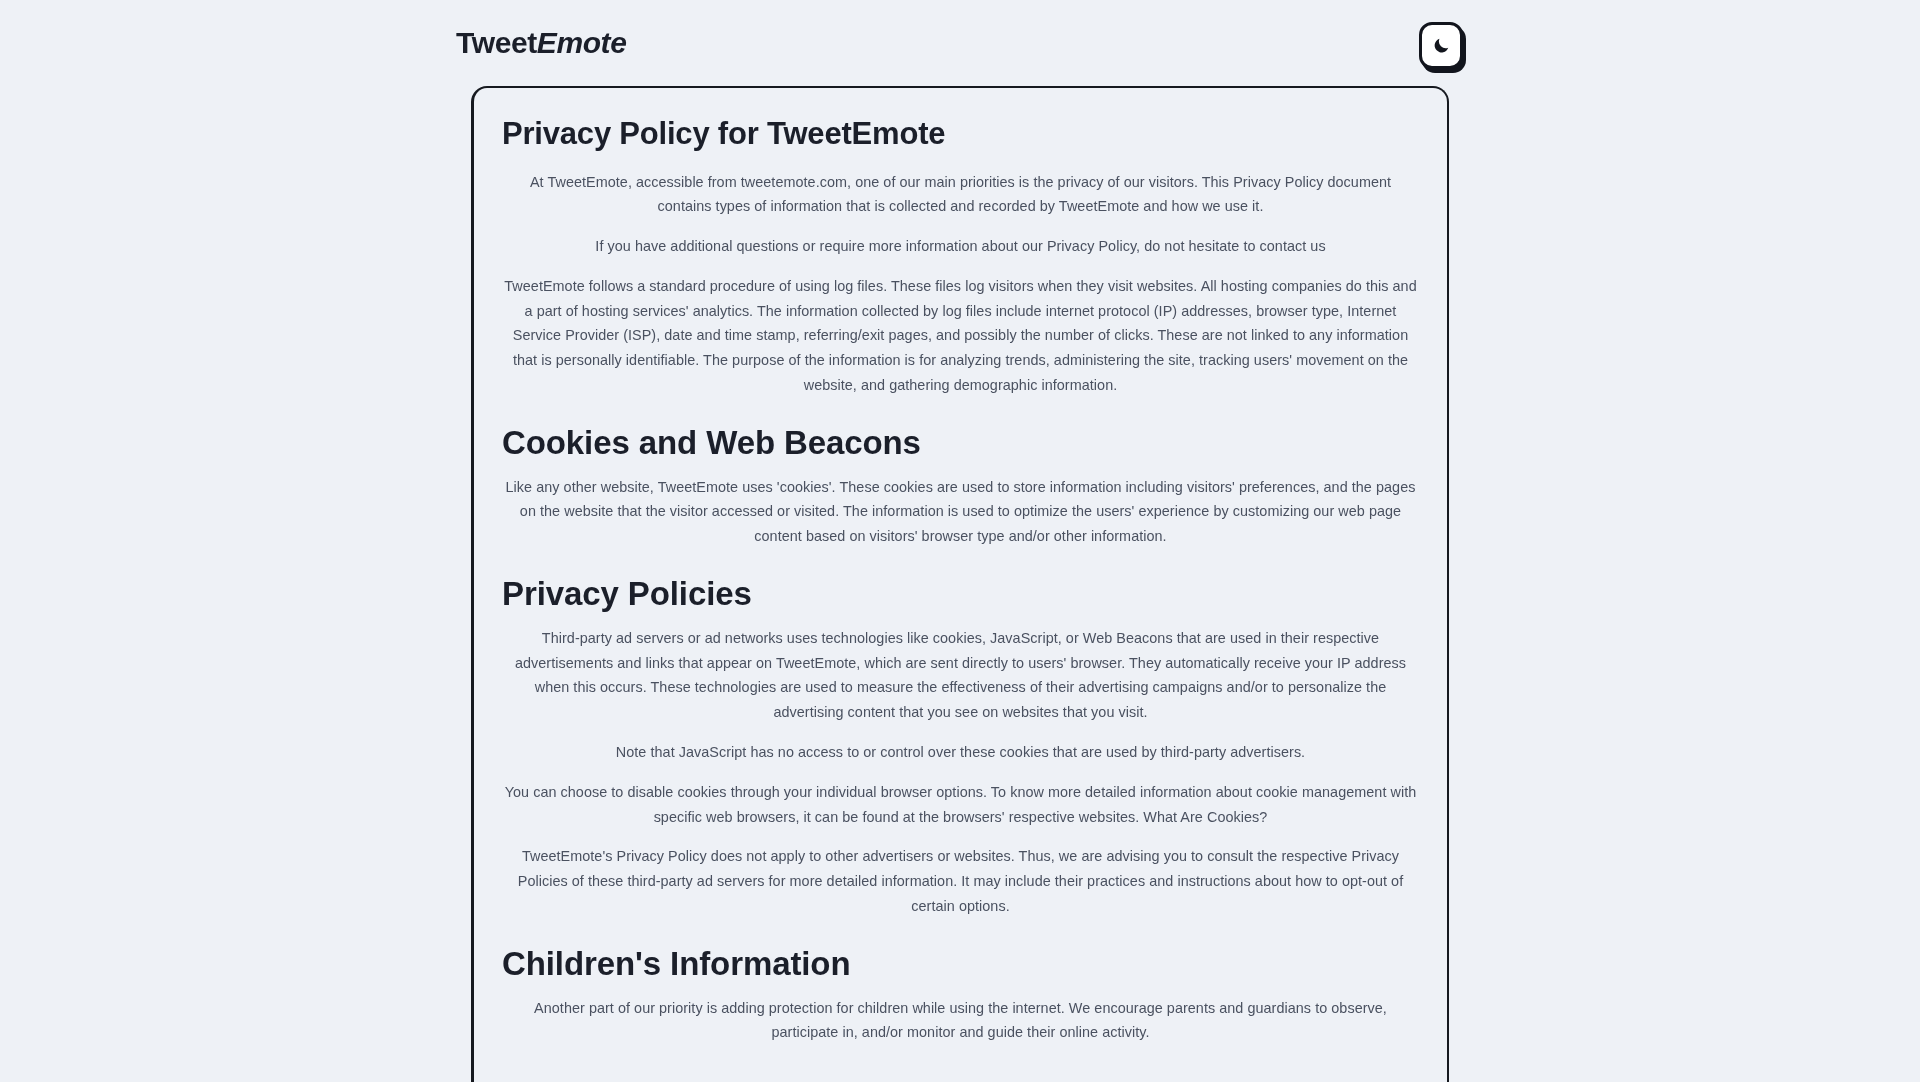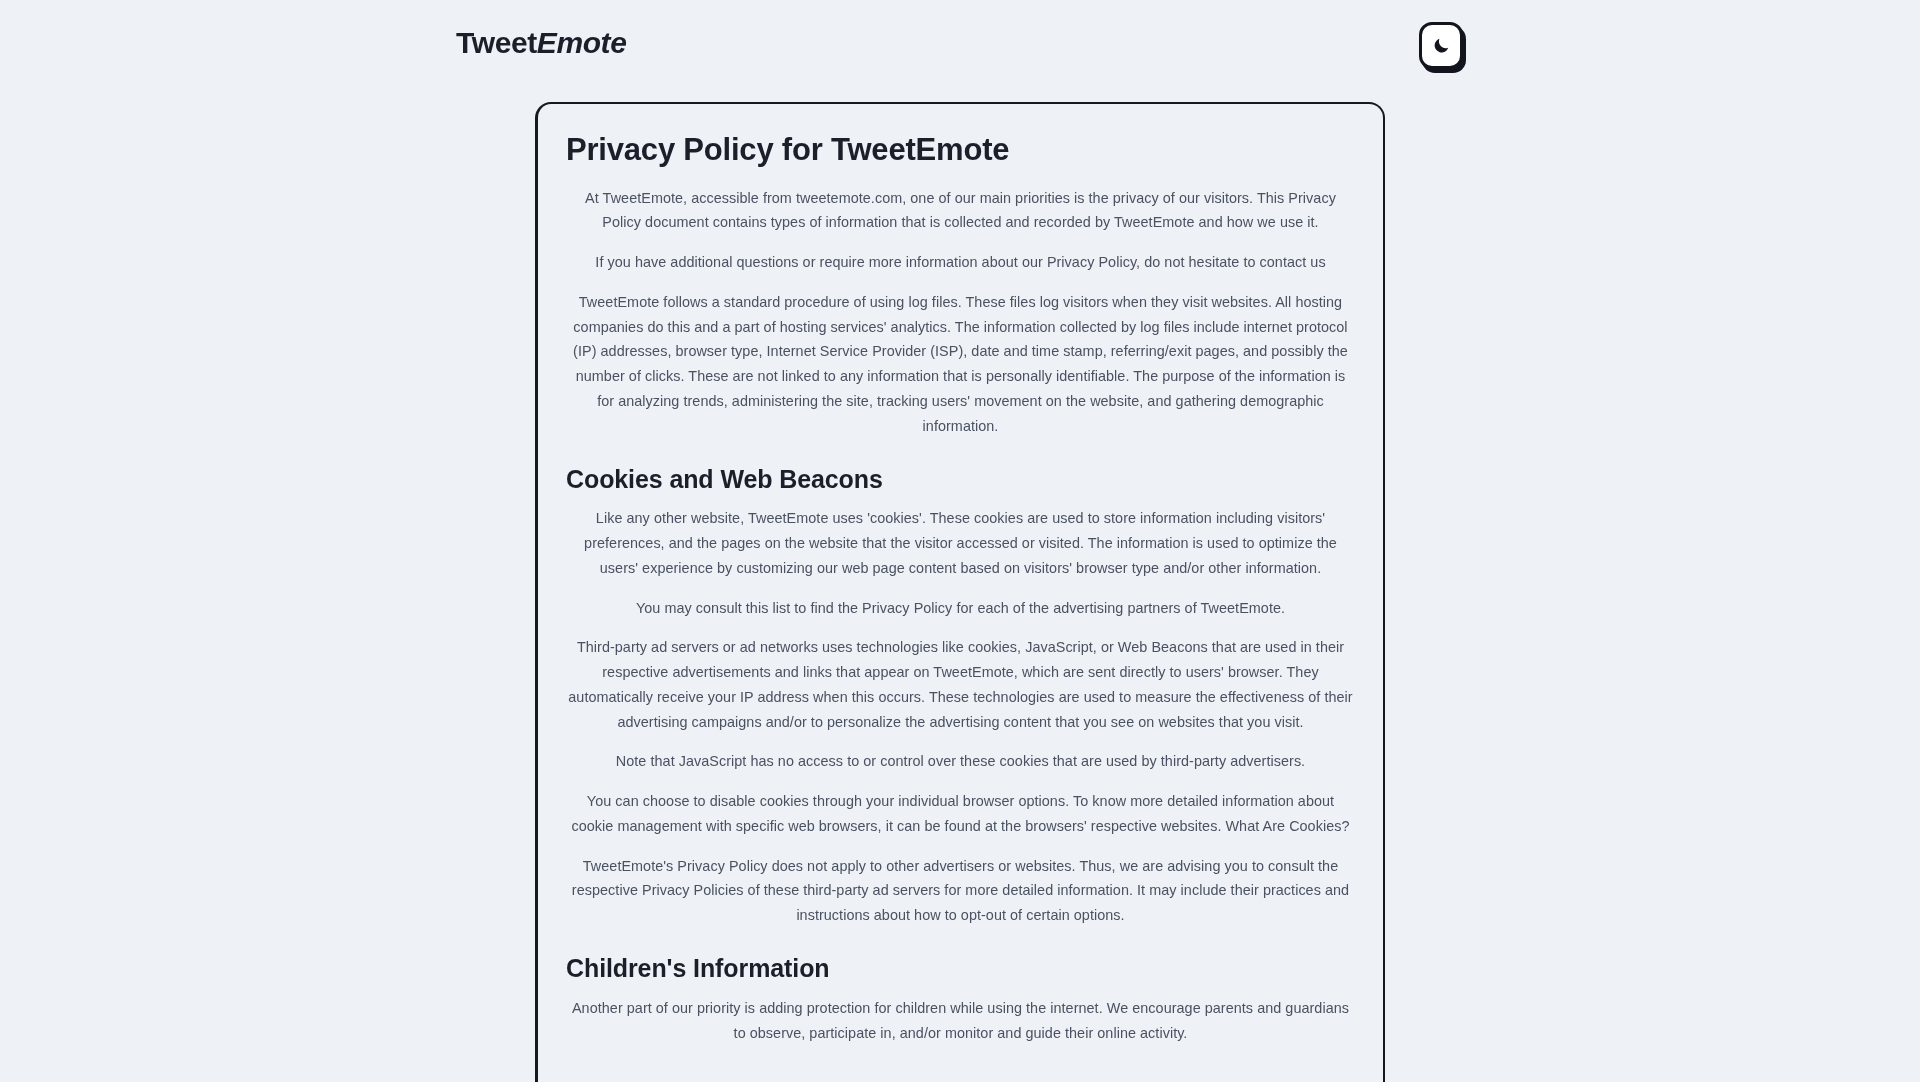--- a/index.html
+++ b/index.html
@@ -64,23 +64,23 @@
     display: flex;
     align-items: center;
     justify-content: center;
     cursor: pointer;
     padding: 0;
   }
   .theme-toggle svg { display: block; }
 
   
   .policy-card {
-    width: 850px;
+    width: 978px;
     flex: 1 1 auto;
-    margin-top: 16px;
+    margin-top: 0px;
     background: #eef1f6;
     border: 2px solid #16191f;
     border-left-width: 3px;
     border-bottom: none;
     border-radius: 16px 16px 0 0;
     padding: 22px 26px 0 26px;
     overflow: hidden;
     position: relative;
   }
   .card-inner {
@@ -90,21 +90,21 @@
   h1.doc-title {
     font-size: 31px;
     font-weight: 700;
     font-stretch: condensed;
     letter-spacing: -0.2px;
     color: #1b1f2a;
     margin: 6px 0 18px 0;
     line-height: 1.15;
   }
   h2.section-title {
-    font-size: 25px;
+    font-size: 33px;
     font-weight: 700;
     font-stretch: condensed;
     letter-spacing: -0.1px;
     color: #1b1f2a;
     margin: 26px 0 13px 0;
     line-height: 1.15;
   }
   p.body-text {
     font-size: 14.4px;
     line-height: 1.72;
@@ -136,21 +136,21 @@
 
 <main class="policy-card" style="background: rgb(238, 241, 246); border-color: rgb(22, 25, 31);">
   <div class="card-inner">
     <h1 class="doc-title">Privacy Policy for TweetEmote</h1>
     <div id="blocks-container">
         <p class="body-text">At TweetEmote, accessible from tweetemote.com, one of our main priorities is the privacy of our visitors. This Privacy Policy document contains types of information that is collected and recorded by TweetEmote and how we use it.</p>
         <p class="body-text">If you have additional questions or require more information about our Privacy Policy, do not hesitate to contact us</p>
         <p class="body-text">TweetEmote follows a standard procedure of using log files. These files log visitors when they visit websites. All hosting companies do this and a part of hosting services' analytics. The information collected by log files include internet protocol (IP) addresses, browser type, Internet Service Provider (ISP), date and time stamp, referring/exit pages, and possibly the number of clicks. These are not linked to any information that is personally identifiable. The purpose of the information is for analyzing trends, administering the site, tracking users' movement on the website, and gathering demographic information.</p>
         <h2 class="section-title">Cookies and Web Beacons</h2>
         <p class="body-text">Like any other website, TweetEmote uses 'cookies'. These cookies are used to store information including visitors' preferences, and the pages on the website that the visitor accessed or visited. The information is used to optimize the users' experience by customizing our web page content based on visitors' browser type and/or other information.</p>
-        <p class="body-text">You may consult this list to find the Privacy Policy for each of the advertising partners of TweetEmote.</p>
+        <h2 class="section-title">Privacy Policies</h2>
         <p class="body-text">Third-party ad servers or ad networks uses technologies like cookies, JavaScript, or Web Beacons that are used in their respective advertisements and links that appear on TweetEmote, which are sent directly to users' browser. They automatically receive your IP address when this occurs. These technologies are used to measure the effectiveness of their advertising campaigns and/or to personalize the advertising content that you see on websites that you visit.</p>
         <p class="body-text">Note that JavaScript has no access to or control over these cookies that are used by third-party advertisers.</p>
         <p class="body-text">You can choose to disable cookies through your individual browser options. To know more detailed information about cookie management with specific web browsers, it can be found at the browsers' respective websites. What Are Cookies?</p>
         <p class="body-text">TweetEmote's Privacy Policy does not apply to other advertisers or websites. Thus, we are advising you to consult the respective Privacy Policies of these third-party ad servers for more detailed information. It may include their practices and instructions about how to opt-out of certain options.</p>
         <h2 class="section-title">Children's Information</h2>
         <p class="body-text">Another part of our priority is adding protection for children while using the internet. We encourage parents and guardians to observe, participate in, and/or monitor and guide their online activity.</p>
       </div>
   </div>
 </main>
 

